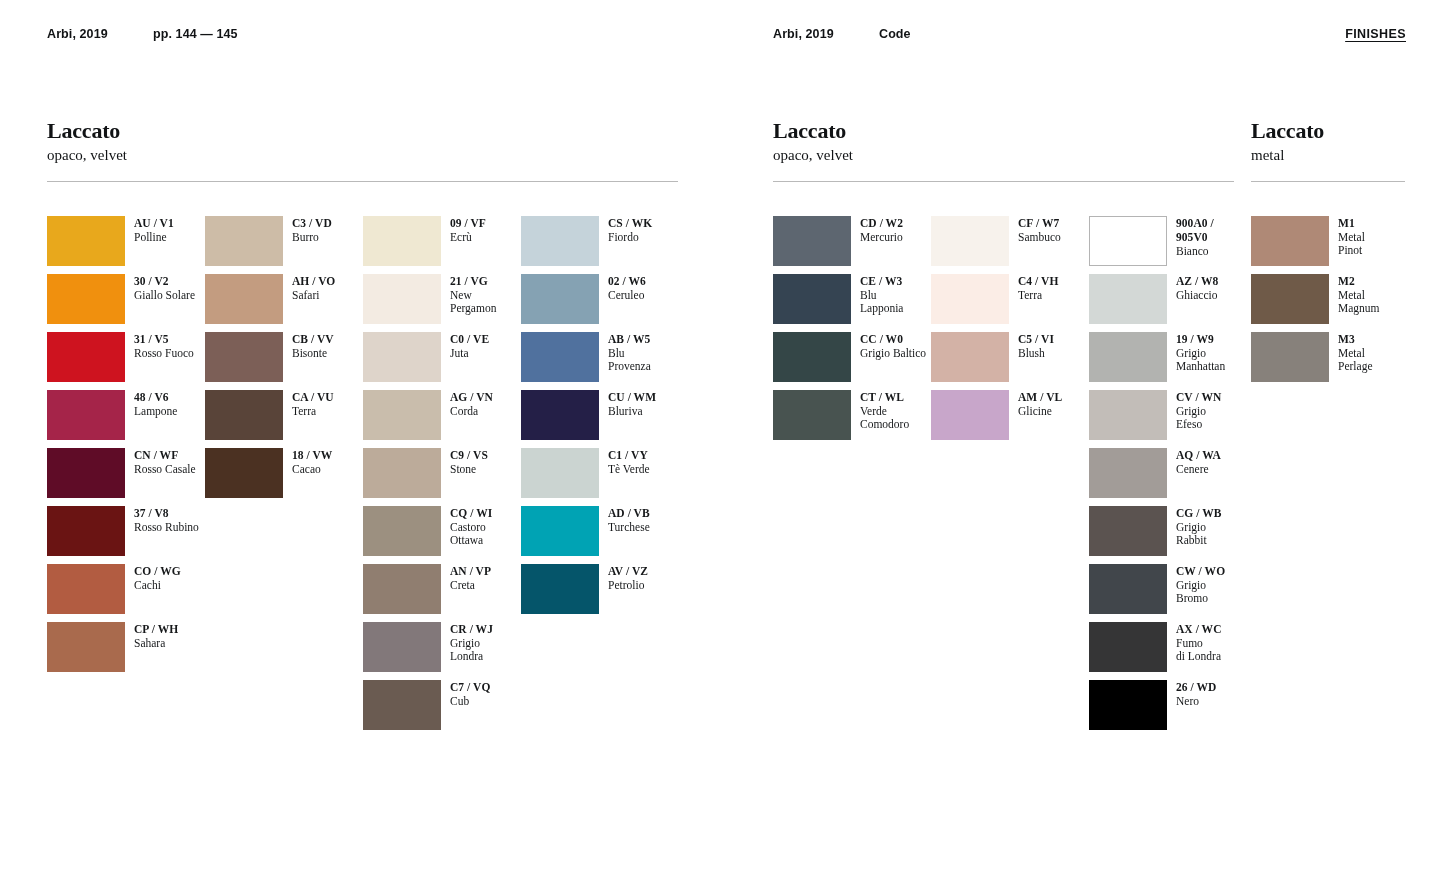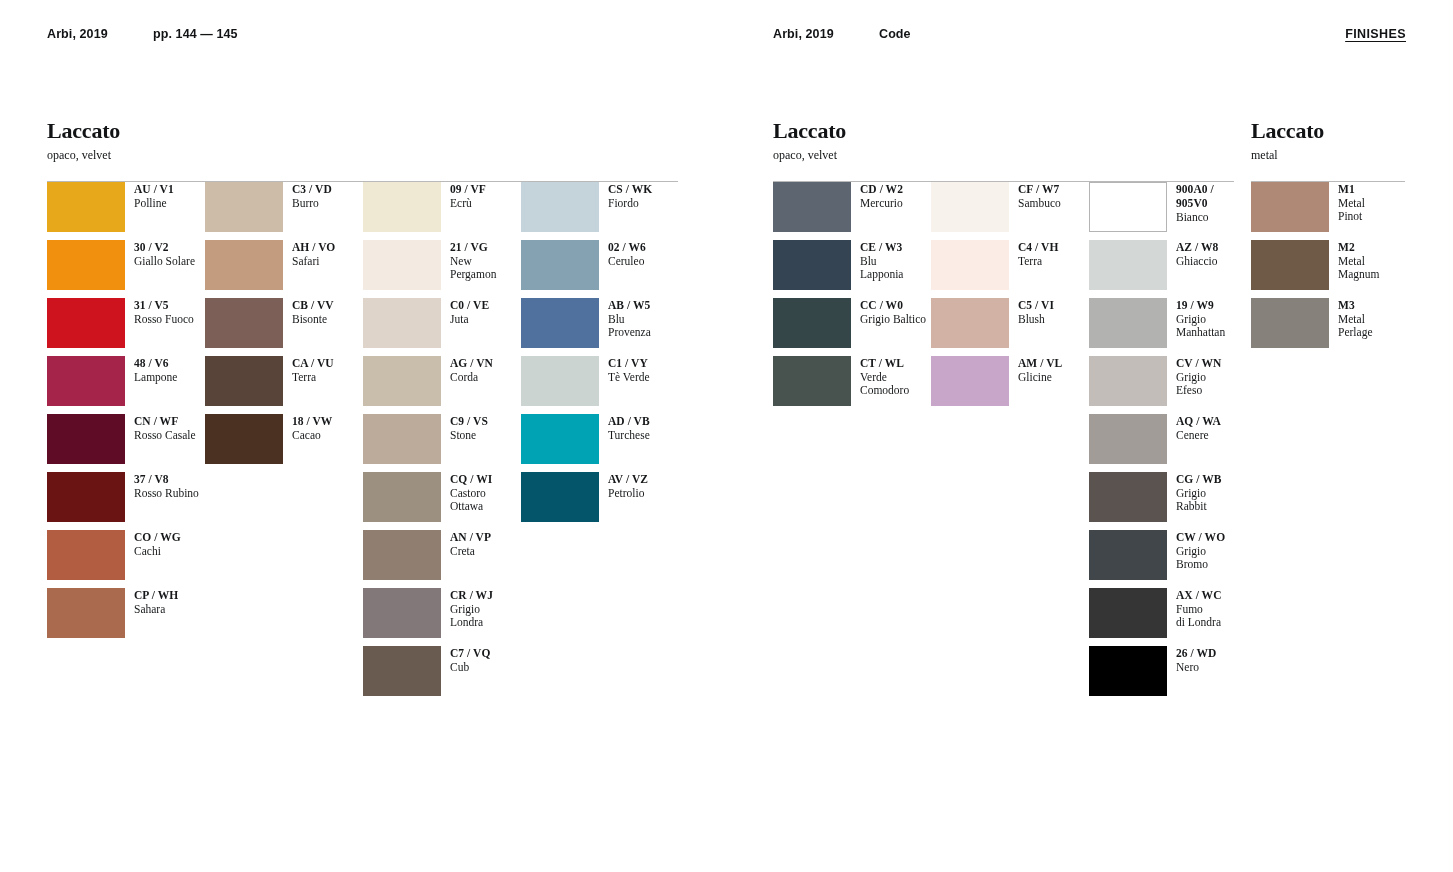--- a/index.html
+++ b/index.html
@@ -52,34 +52,35 @@
   .sect-title {
     font-family: "Liberation Serif", "DejaVu Serif", serif;
     font-weight: bold;
     font-size: 22px;
     line-height: 25px;
     letter-spacing: -.2px;
     color: #111315;
   }
   .sect-sub {
     font-family: "Liberation Serif", "DejaVu Serif", serif;
-    font-size: 12px;
+    font-size: 15px;
     line-height: 22px;
     color: #111315;
     margin-top: 1px;
   }
   .rule {
     height: 1px;
     background: #b9b9b9;
     margin-top: 15px;
   }
 
   
   .cols {
     display: flex;
+    margin-top: 34px;
   }
   .col { width: 158px; flex: 0 0 158px; }
   .col.narrow { width: 154px; flex: 0 0 154px; }
 
   .swatch-row {
     display: flex;
     align-items: flex-start;
     height: 58px;
   }
   .chip {
@@ -227,20 +228,24 @@
         <div class="swatch-row">
           <div class="chip" style="background: rgb(133, 162, 179);"></div>
           <div class="chip-text"><span class="chip-code">02 / W6</span><span class="chip-name">Ceruleo</span></div>
         </div>
         <div class="swatch-row">
           <div class="chip" style="background: rgb(80, 113, 158);"></div>
           <div class="chip-text"><span class="chip-code">AB / W5</span><span class="chip-name">Blu
 Provenza</span></div>
         </div>
         <div class="swatch-row">
+          <div class="chip" style="background: rgb(36, 31, 71);"></div>
+          <div class="chip-text"><span class="chip-code">CU / WM</span><span class="chip-name">Bluriva</span></div>
+        </div>
+        <div class="swatch-row">
           <div class="chip" style="background: rgb(203, 212, 209);"></div>
           <div class="chip-text"><span class="chip-code">C1 / VY</span><span class="chip-name">Tè Verde</span></div>
         </div>
         <div class="swatch-row">
           <div class="chip" style="background: rgb(0, 163, 180);"></div>
           <div class="chip-text"><span class="chip-code">AD / VB</span><span class="chip-name">Turchese</span></div>
         </div>
         <div class="swatch-row">
           <div class="chip" style="background: rgb(5, 85, 106);"></div>
           <div class="chip-text"><span class="chip-code">AV / VZ</span><span class="chip-name">Petrolio</span></div>

